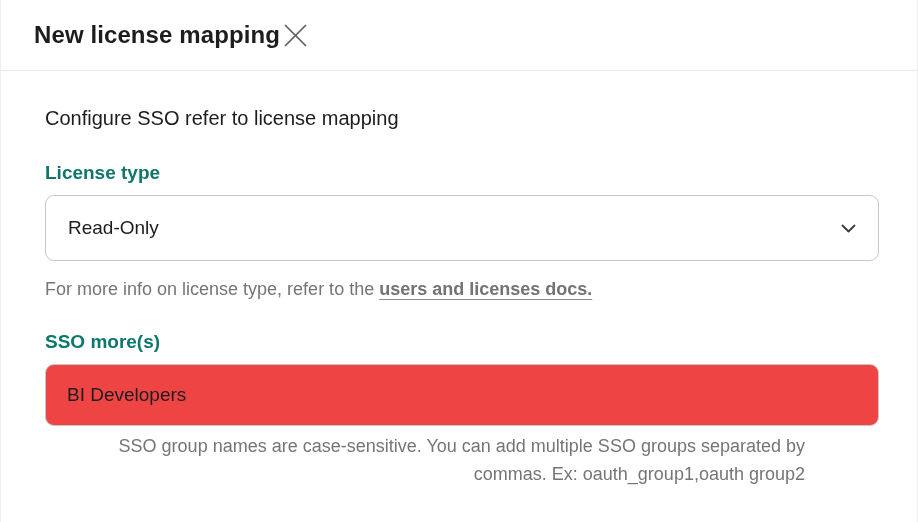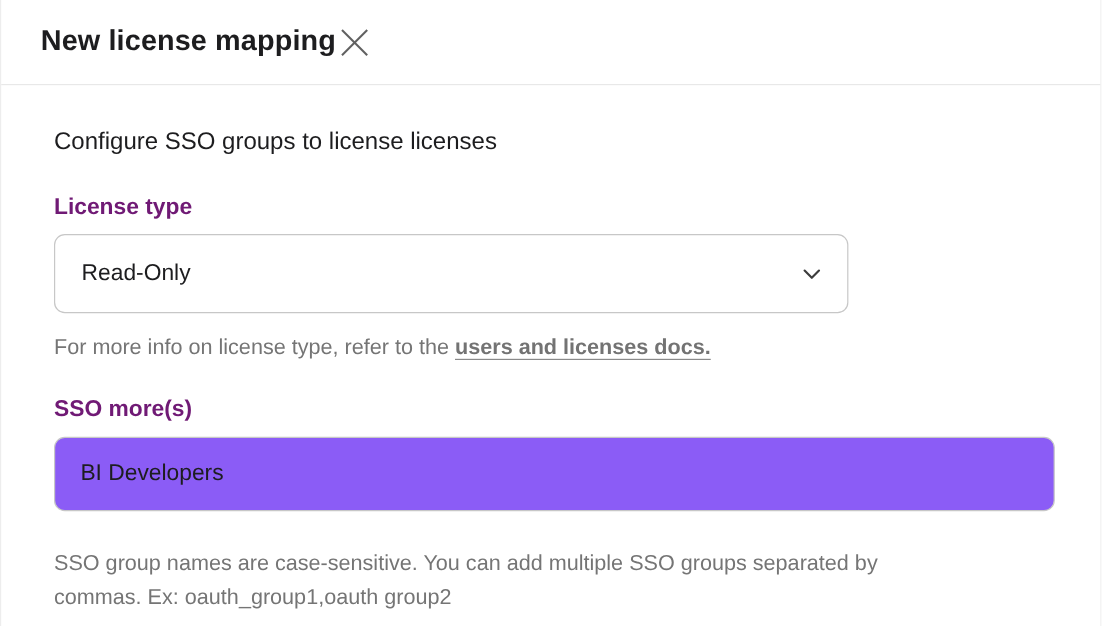--- a/index.html
+++ b/index.html
@@ -48,25 +48,25 @@
   }
   .body-heading {
     font-size: 20px;
     font-weight: 400;
     color: #1d1d1f;
     margin-bottom: 32px;
   }
   .field-label {
     font-size: 19px;
     font-weight: 700;
-    color: #701a75;
+    color: #0f766e;
     margin-bottom: 11px;
   }
   .select-control {
-    width: 662px;
+    width: 834px;
     height: 66px;
     border: 1px solid #c7c7c7;
     border-radius: 9px;
     background: #ffffff;
     display: flex;
     align-items: center;
     justify-content: space-between;
     padding: 0 22px;
     cursor: pointer;
   }
@@ -89,49 +89,49 @@
     text-decoration-color: #8a8a8a;
     text-underline-offset: 4px;
     cursor: pointer;
   }
   .field-group-2 { margin-top: 29px; }
   .text-input {
     width: 834px;
     height: 62px;
     border: 1px solid #c7c7c7;
     border-radius: 9px;
-    background: #8b5cf6;
+    background: #ef4444;
     padding: 0 21px;
     font-family: "Liberation Sans", "DejaVu Sans", sans-serif;
     font-size: 19px;
     color: #1d1d1f;
     outline: none;
   }
-  .help-text-2 { margin-top: 30px; line-height: 1.55; }
+  .help-text-2 { margin-top: 7px; line-height: 1.55; text-align: right; }
 </style>
 </head>
 <body>
 
 <div class="modal">
 
   <div class="modal-header">
     <div class="modal-title">New license mapping</div>
     <button class="close-btn" aria-label="Close">
       <span style="display:flex;">
         <svg width="25" height="25" viewBox="0 0 25 25">
           <line x1="2" y1="2" x2="23" y2="23" stroke="#606060" stroke-width="1.7"></line>
           <line x1="23" y1="2" x2="2" y2="23" stroke="#606060" stroke-width="1.7"></line>
         </svg>
       </span>
     </button>
   </div>
 
   <div class="modal-body">
 
-    <div class="body-heading">Configure SSO groups to license licenses</div>
+    <div class="body-heading">Configure SSO refer to license mapping</div>
 
     <div>
       <div class="field-label">License type</div>
       <div class="select-control" role="button" aria-haspopup="listbox">
         <span class="select-value">Read-Only</span>
         <span class="chevron">
           <svg width="15" height="9" viewBox="0 0 15 9">
             <polyline points="1.5,1.5 7.5,7.5 13.5,1.5" fill="none" stroke="#3c3c3c" stroke-width="1.8" stroke-linecap="round" stroke-linejoin="round"></polyline>
           </svg>
         </span>

